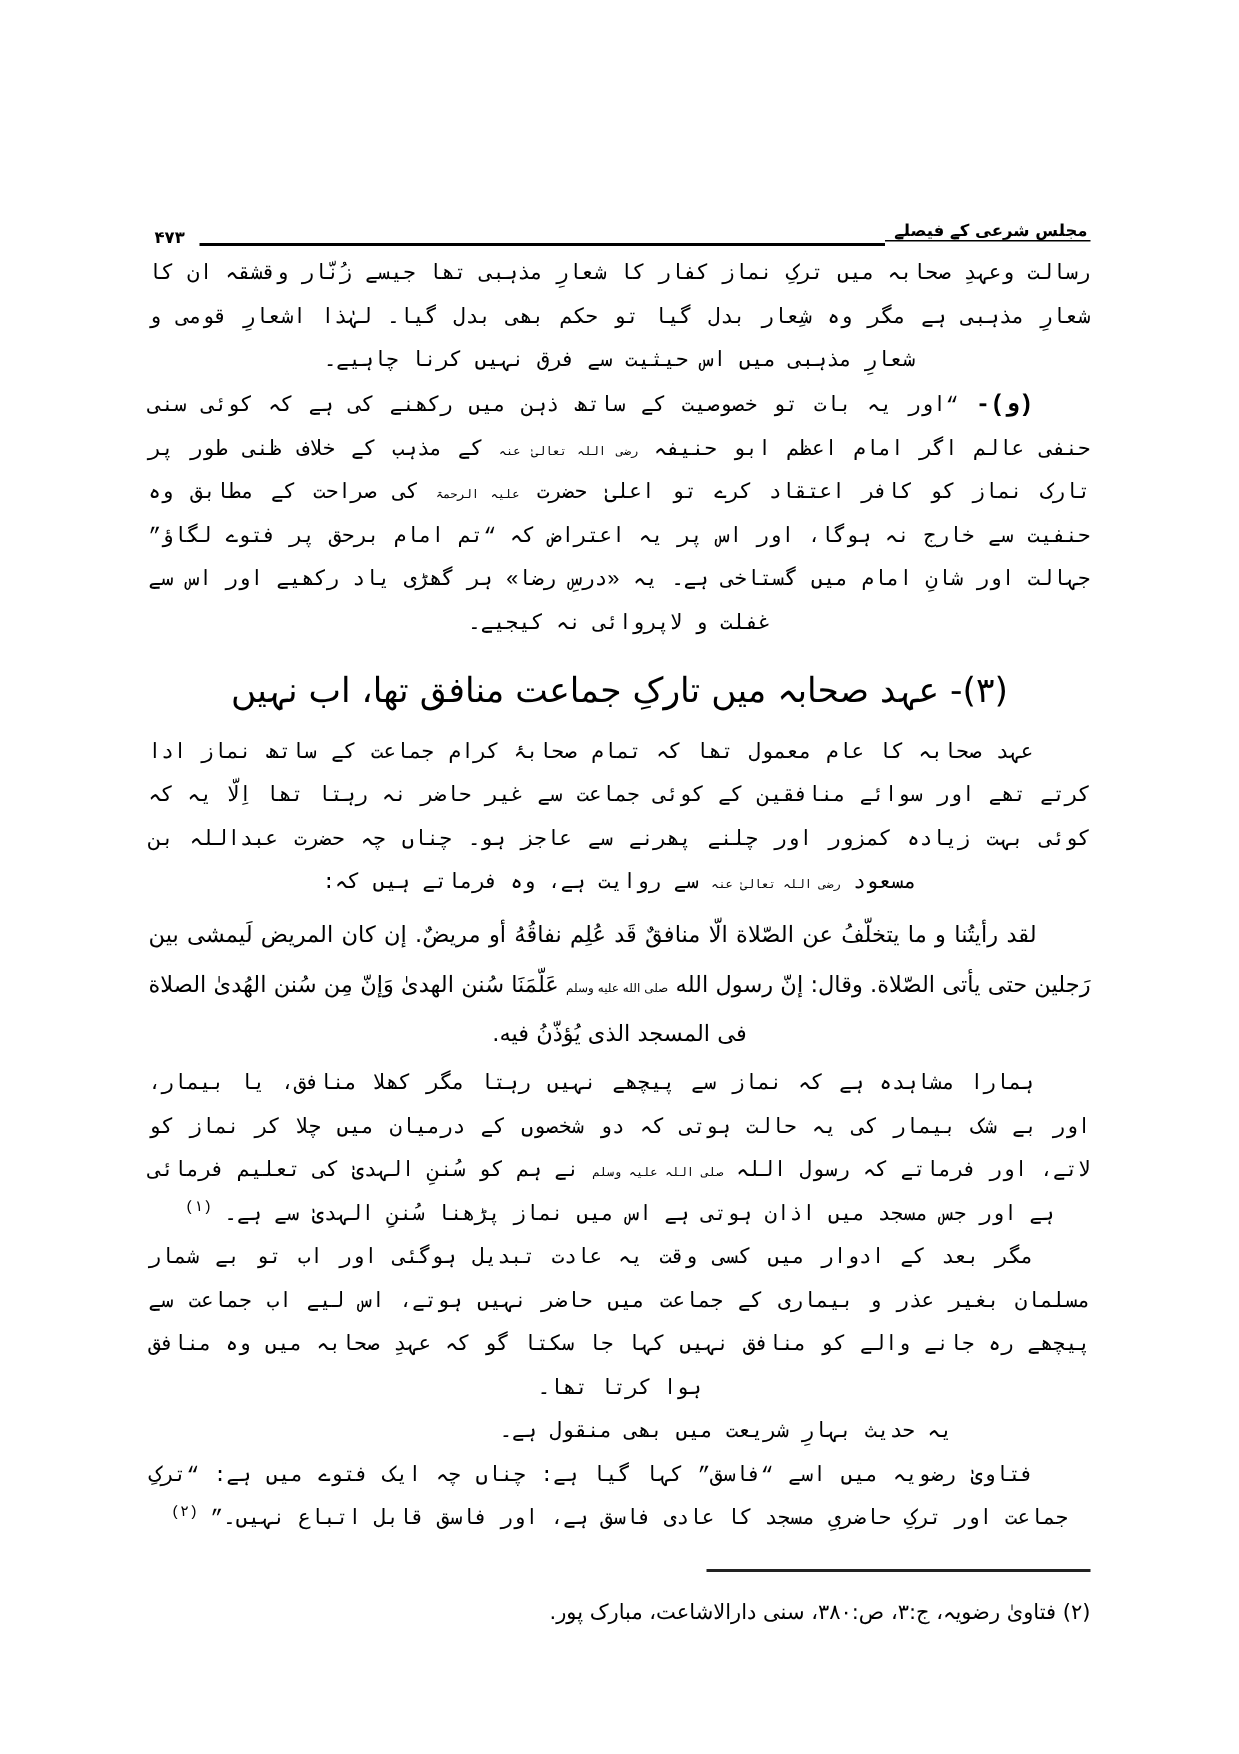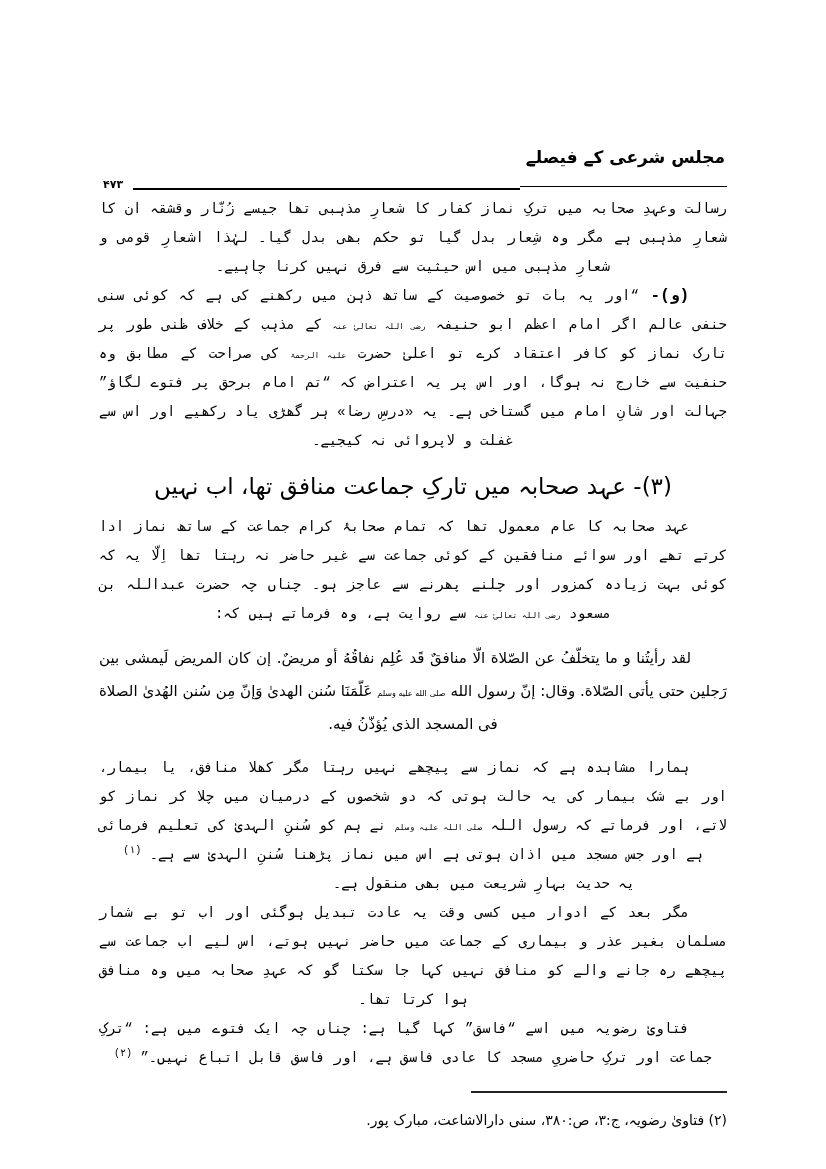--- a/index.html
+++ b/index.html
@@ -10,40 +10,40 @@
     overflow:hidden;
     font-family:"DejaVu Sans",sans-serif;
   }
   .content{
     position:absolute;top:147px;left:99px;width:628px;
     direction:rtl;
   }
   
   .header{display:flex;direction:rtl;align-items:flex-end;margin-bottom:8px;}
   .h-title{
-    font-size:17px;font-weight:bold;white-space:nowrap;
-    padding:0 2px 19px 6px;border-bottom:1.5px solid #000;
+    font-size:11px;font-weight:bold;white-space:nowrap;
+    padding:0 2px 0 6px;border-bottom:1.5px solid #000;
   }
   .h-rule{flex:1;border-bottom:2px solid #000;margin-bottom:-3px;}
   .h-page{font-size:11px;font-weight:bold;white-space:nowrap;padding:0 10px 0 4px;transform:translateY(4px);}
   
   .para{
     margin:0;font-size:14px;line-height:29px;
     text-align:justify;text-align-last:center;text-indent:38px;font-family:Liberation Mono, monospace;
   }
   .noindent{text-indent:0;}
   .marker{font-weight:bold;font-size:16px;}
   .honorific{font-size:8px;line-height:1;}
   sup.fnref{font-size:10px;line-height:0;vertical-align:super;}
   .heading{
     margin:14px 0 10px;font-size:23px;font-weight:normal;
     text-align:center;line-height:1.45;text-indent:0;
   }
   .quote{
-    margin:13px 0;font-size:15px;line-height:33px;
+    margin:3px 0;font-size:15px;line-height:33px;
     text-align:justify;text-align-last:center;text-indent:36px;
   }
   .solo-line{
     text-align:right;text-align-last:right;text-indent:0;padding-left:0;padding-right:92px;
   }
   
   .fn-sep{
     width:256px;height:0;border-top:2px solid #222;
     margin:18px 0 12px auto; 
   }
@@ -69,23 +69,23 @@
     <p class="para"><span class="marker">(و)- </span><span>“اور یہ بات تو خصوصیت کے ساتھ ذہن میں رکھنے کی ہے کہ کوئی سنی حنفی عالم اگر امام اعظم ابو حنیفہ </span><span class="honorific">رضی اللہ تعالیٰ عنہ</span><span> کے مذہب کے خلاف ظنی طور پر تارک نماز کو کافر اعتقاد کرے تو اعلیٰ حضرت </span><span class="honorific">علیہ الرحمۃ</span><span> کی صراحت کے مطابق وہ حنفیت سے خارج نہ ہوگا، اور اس پر یہ اعتراض کہ “تم امام برحق پر فتوے لگاؤ” جہالت اور شانِ امام میں گستاخی ہے۔ یہ «درسِ رضا» ہر گھڑی یاد رکھیے اور اس سے غفلت و لاپروائی نہ کیجیے۔</span></p>
 
     <h2 class="heading">(۳)- عہد صحابہ میں تارکِ جماعت منافق تھا، اب نہیں</h2>
 
     <p class="para"><span>عہد صحابہ کا عام معمول تھا کہ تمام صحابۂ کرام جماعت کے ساتھ نماز ادا کرتے تھے اور سوائے منافقین کے کوئی جماعت سے غیر حاضر نہ رہتا تھا اِلّا یہ کہ کوئی بہت زیادہ کمزور اور چلنے پھرنے سے عاجز ہو۔ چناں چہ حضرت عبداللہ بن مسعود </span><span class="honorific">رضی اللہ تعالیٰ عنہ</span><span> سے روایت ہے، وہ فرماتے ہیں کہ:</span></p>
 
     <div class="quote"><span>لقد رأيتُنا و ما يتخلّفُ عن الصّلاة الّا منافقٌ قَد عُلِم نفاقُهُ أو مريضٌ. إن كان المريض لَيمشی بين رَجلين حتی يأتی الصّلاة. وقال: إنّ رسول الله </span><span class="honorific">صلى الله عليه وسلم</span><span> عَلّمَنَا سُنن الهدیٰ وَإنّ مِن سُنن الهُدیٰ الصلاة فی المسجد الذی يُؤذّنُ فيه.</span></div>
 
     <p class="para"><span>ہمارا مشاہدہ ہے کہ نماز سے پیچھے نہیں رہتا مگر کھلا منافق، یا بیمار، اور بے شک بیمار کی یہ حالت ہوتی کہ دو شخصوں کے درمیان میں چلا کر نماز کو لاتے، اور فرماتے کہ رسول اللہ </span><span class="honorific">صلی اللہ علیہ وسلم</span><span> نے ہم کو سُننِ الہدیٰ کی تعلیم فرمائی ہے اور جس مسجد میں اذان ہوتی ہے اس میں نماز پڑھنا سُننِ الہدیٰ سے ہے۔ </span><sup class="fnref">(۱)</sup></p>
 
+    <p class="para">مگر بعد کے ادوار میں کسی وقت یہ عادت تبدیل ہوگئی اور اب تو بے شمار مسلمان بغیر عذر و بیماری کے جماعت میں حاضر نہیں ہوتے، اس لیے اب جماعت سے پیچھے رہ جانے والے کو منافق نہیں کہا جا سکتا گو کہ عہدِ صحابہ میں وہ منافق ہوا کرتا تھا۔</p>
+
     <p class="para solo-line">یہ حدیث بہارِ شریعت میں بھی منقول ہے۔</p>
-
-    <p class="para">مگر بعد کے ادوار میں کسی وقت یہ عادت تبدیل ہوگئی اور اب تو بے شمار مسلمان بغیر عذر و بیماری کے جماعت میں حاضر نہیں ہوتے، اس لیے اب جماعت سے پیچھے رہ جانے والے کو منافق نہیں کہا جا سکتا گو کہ عہدِ صحابہ میں وہ منافق ہوا کرتا تھا۔</p>
 
     <p class="para"><span>فتاویٰ رضویہ میں اسے “فاسق” کہا گیا ہے: چناں چہ ایک فتوے میں ہے: “ترکِ جماعت اور ترکِ حاضریِ مسجد کا عادی فاسق ہے، اور فاسق قابل اتباع نہیں۔” </span><sup class="fnref">(۲)</sup></p>
 
     <div class="fn-sep"></div>
 
     <p class="footnote"><span class="fn-label">(۲)</span> <span>فتاویٰ رضویہ، ج:۳، ص:۳۸۰، سنی دارالاشاعت، مبارک پور.</span></p>
 
   </div>
 </div>
 

